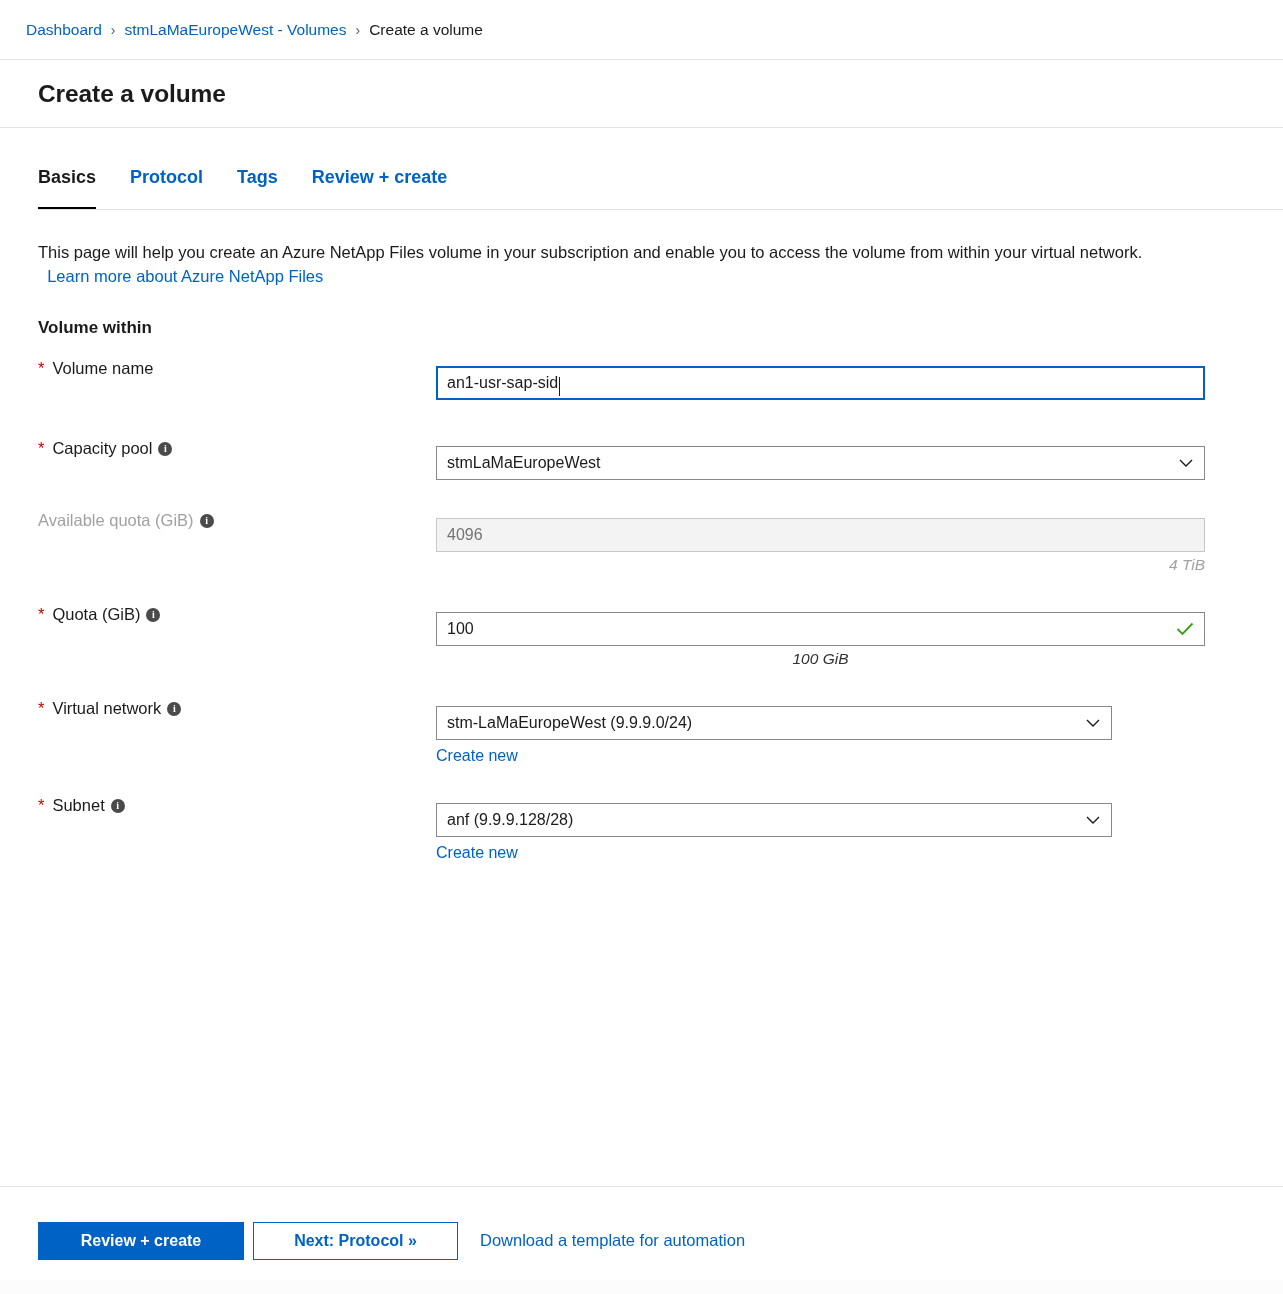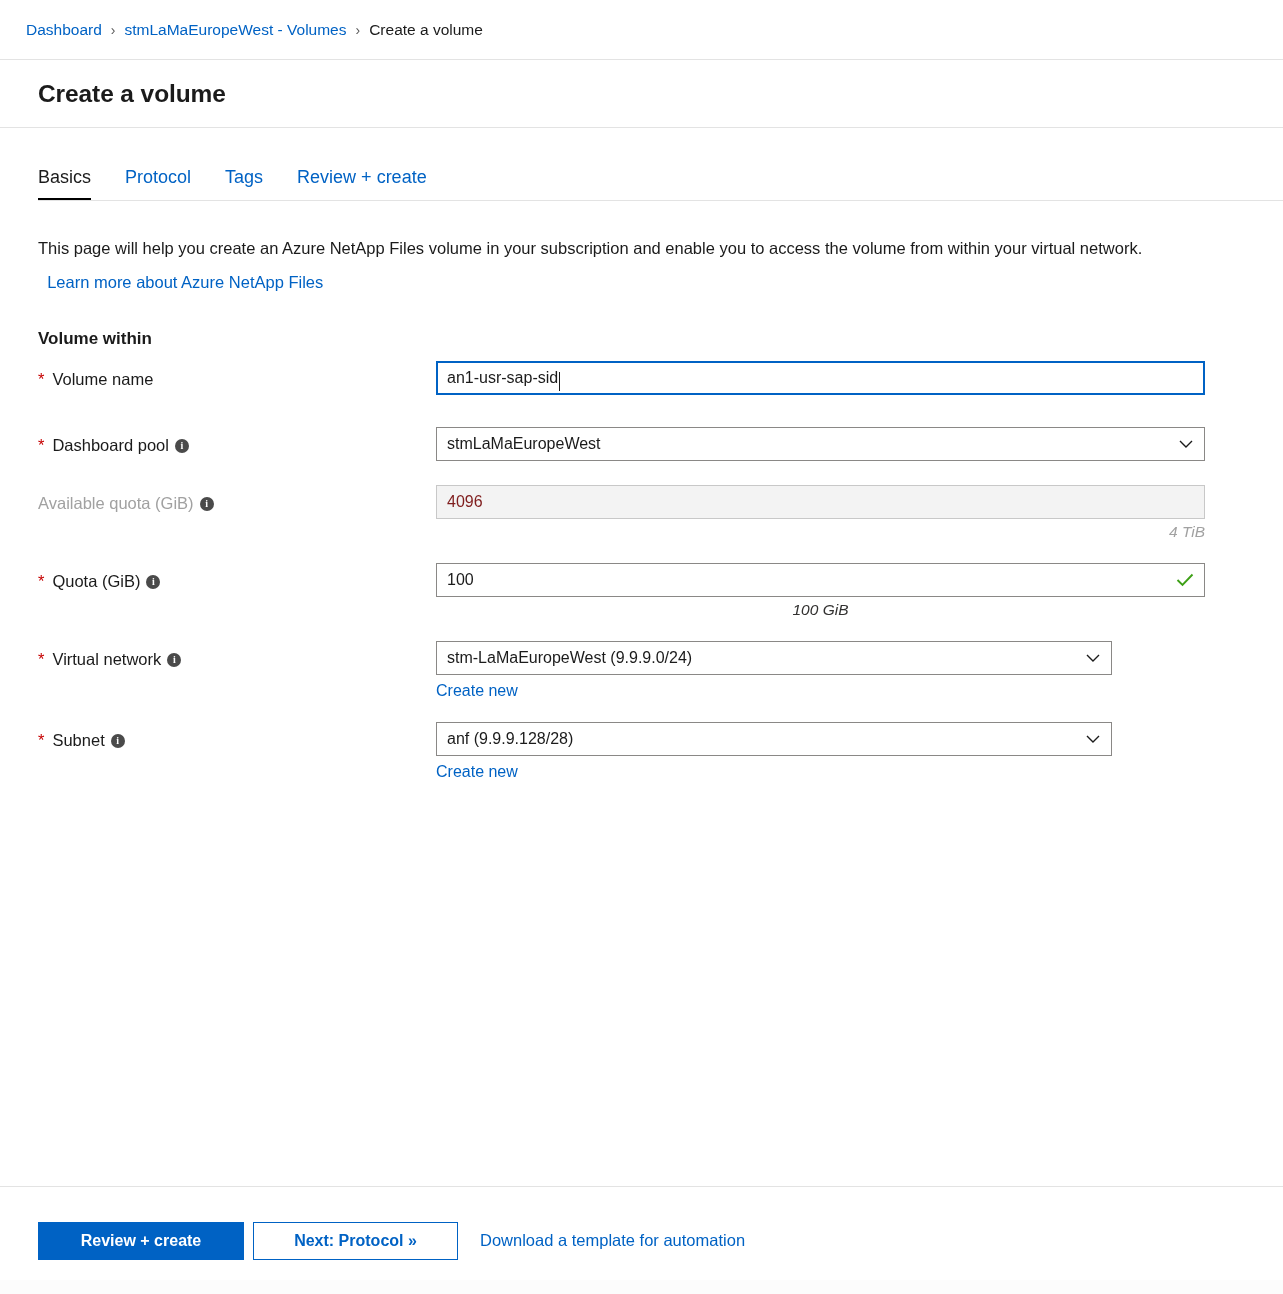--- a/index.html
+++ b/index.html
@@ -34,36 +34,36 @@
     padding-left: 38px;
     border-bottom: 1px solid #e3e3e3;
   }
   .page-title { font-size: 24.5px; font-weight: bold; color: #1b1b1b; letter-spacing: -0.1px; }
 
   
   .tabs-wrap { position: relative; padding-left: 38px; padding-top: 39px; }
   .tabs { display: flex; align-items: flex-end; gap: 34px; position: relative; }
   .tab {
     font-size: 18px; color: #0062c4; cursor: pointer;
-    padding-bottom: 13px; position: relative; white-space: nowrap;
+    padding-bottom: 22px; position: relative; white-space: nowrap; font-weight: bold;
   }
   .tab.active { color: #1b1b1b; }
   .tab.active::after {
     content: ""; position: absolute; left: 0; right: 0; bottom: 0;
     height: 3px; background: #000;
   }
   .tabs-rule {
     position: absolute; left: 0; right: 0; bottom: 0;
     height: 1px; background: #e3e3e3;
   }
 
   
   .content { padding-left: 38px; padding-right: 38px; padding-top: 30px; }
   .intro {
-    font-size: 16.5px; line-height: 34px; color: #1b1b1b;
+    font-size: 16.5px; line-height: 24px; color: #1b1b1b;
     max-width: 1145px;
   }
   .intro-link { color: #0062c4; cursor: pointer; }
   .section-head {
     font-size: 17px; font-weight: bold; color: #1b1b1b;
     margin-top: 30px; margin-bottom: 8px;
   }
 
   
   .form { margin-top: 12px; }
@@ -81,34 +81,34 @@
     display: inline-flex; align-items: center; justify-content: center;
     width: 14px; height: 14px; border-radius: 50%;
     background: #4a4a4a; color: #fff;
     font-size: 10px; font-weight: bold;
     font-family: "Liberation Serif", serif;
     line-height: 1; cursor: pointer; flex: 0 0 14px;
     position: relative; top: 1px;
   }
   .info-icon span { position: relative; top: -0.5px; }
 
-  .field-col { flex: 0 0 769px; width: 769px; }
+  .field-col { flex: 0 0 769px; width: 769px; margin-top: 16px; }
 
   .ctrl {
     position: relative;
     height: 34px; width: 769px;
     border: 1px solid #8a8886;
     background: #fff;
     display: flex; align-items: center;
     padding: 0 10px;
     font-size: 16px; color: #1b1b1b;
   }
   .ctrl.focused { border: 2px solid #0062c4; padding: 0 9px; }
   .ctrl.disabled {
-    background: #f3f3f3; border-color: #c8c8c8; color: #7f1d1d;
+    background: #f3f3f3; border-color: #c8c8c8; color: #737373;
   }
   .ctrl.narrow { width: 676px; }
   .ctrl-value { white-space: nowrap; overflow: hidden; }
   .caret {
     position: absolute; right: 0; top: 0; bottom: 0; width: 36px;
     display: flex; align-items: center; justify-content: center;
     cursor: pointer;
   }
   .caret svg { display: block; }
   .text-cursor {
@@ -212,21 +212,21 @@
               <span class="text-cursor"></span>
           </div>
         </div>
       </div>
 
       <div class="gap-md"></div>
 
       <div class="row">
         <div class="label-col">
           <span class="req">*</span>
-          <span class="label-text">Dashboard pool</span>
+          <span class="label-text">Capacity pool</span>
           <span class="info-icon">
               <span>i</span>
             </span>
         </div>
         <div class="field-col">
           <div class="ctrl">
             <span class="ctrl-value">stmLaMaEuropeWest</span>
             <span class="caret">
               <svg width="14" height="9" viewBox="0 0 14 9">
                   <path d="M1 1 L7 7 L13 1" stroke="#1b1b1b" stroke-width="1.4" fill="none"></path>

